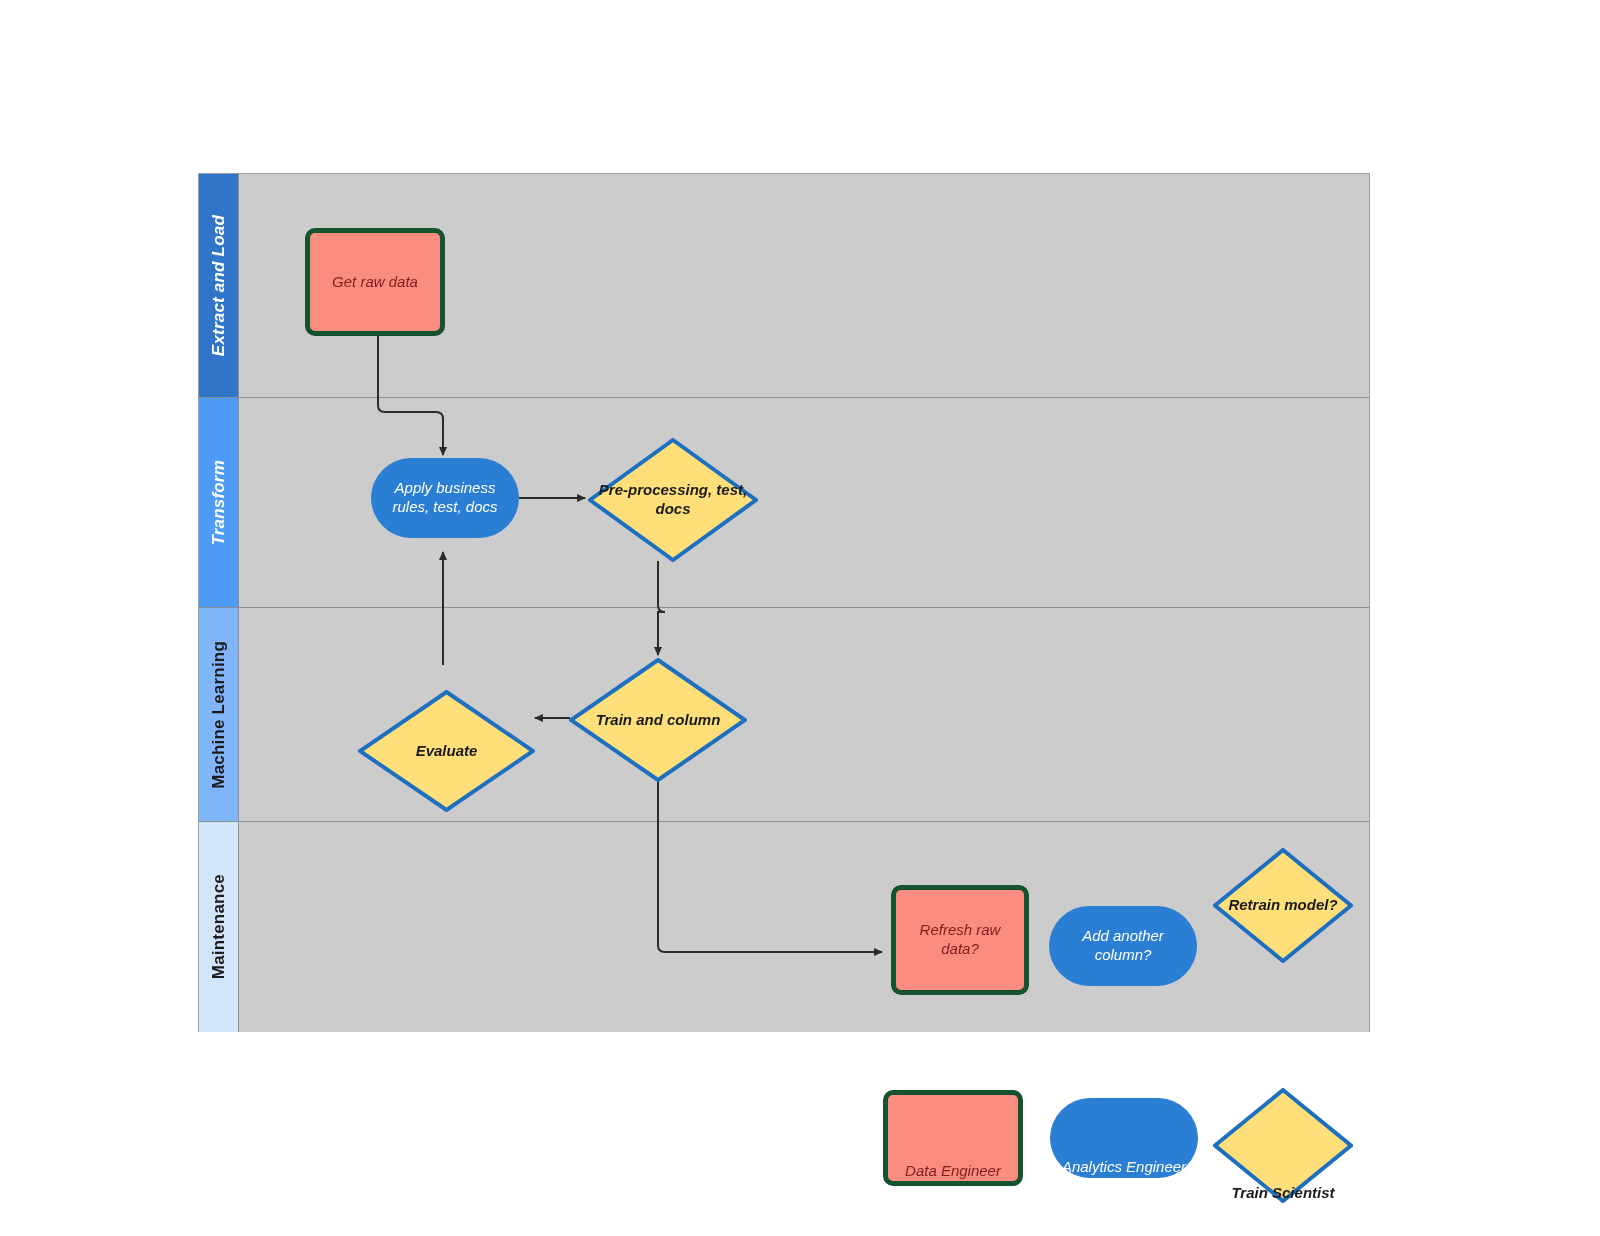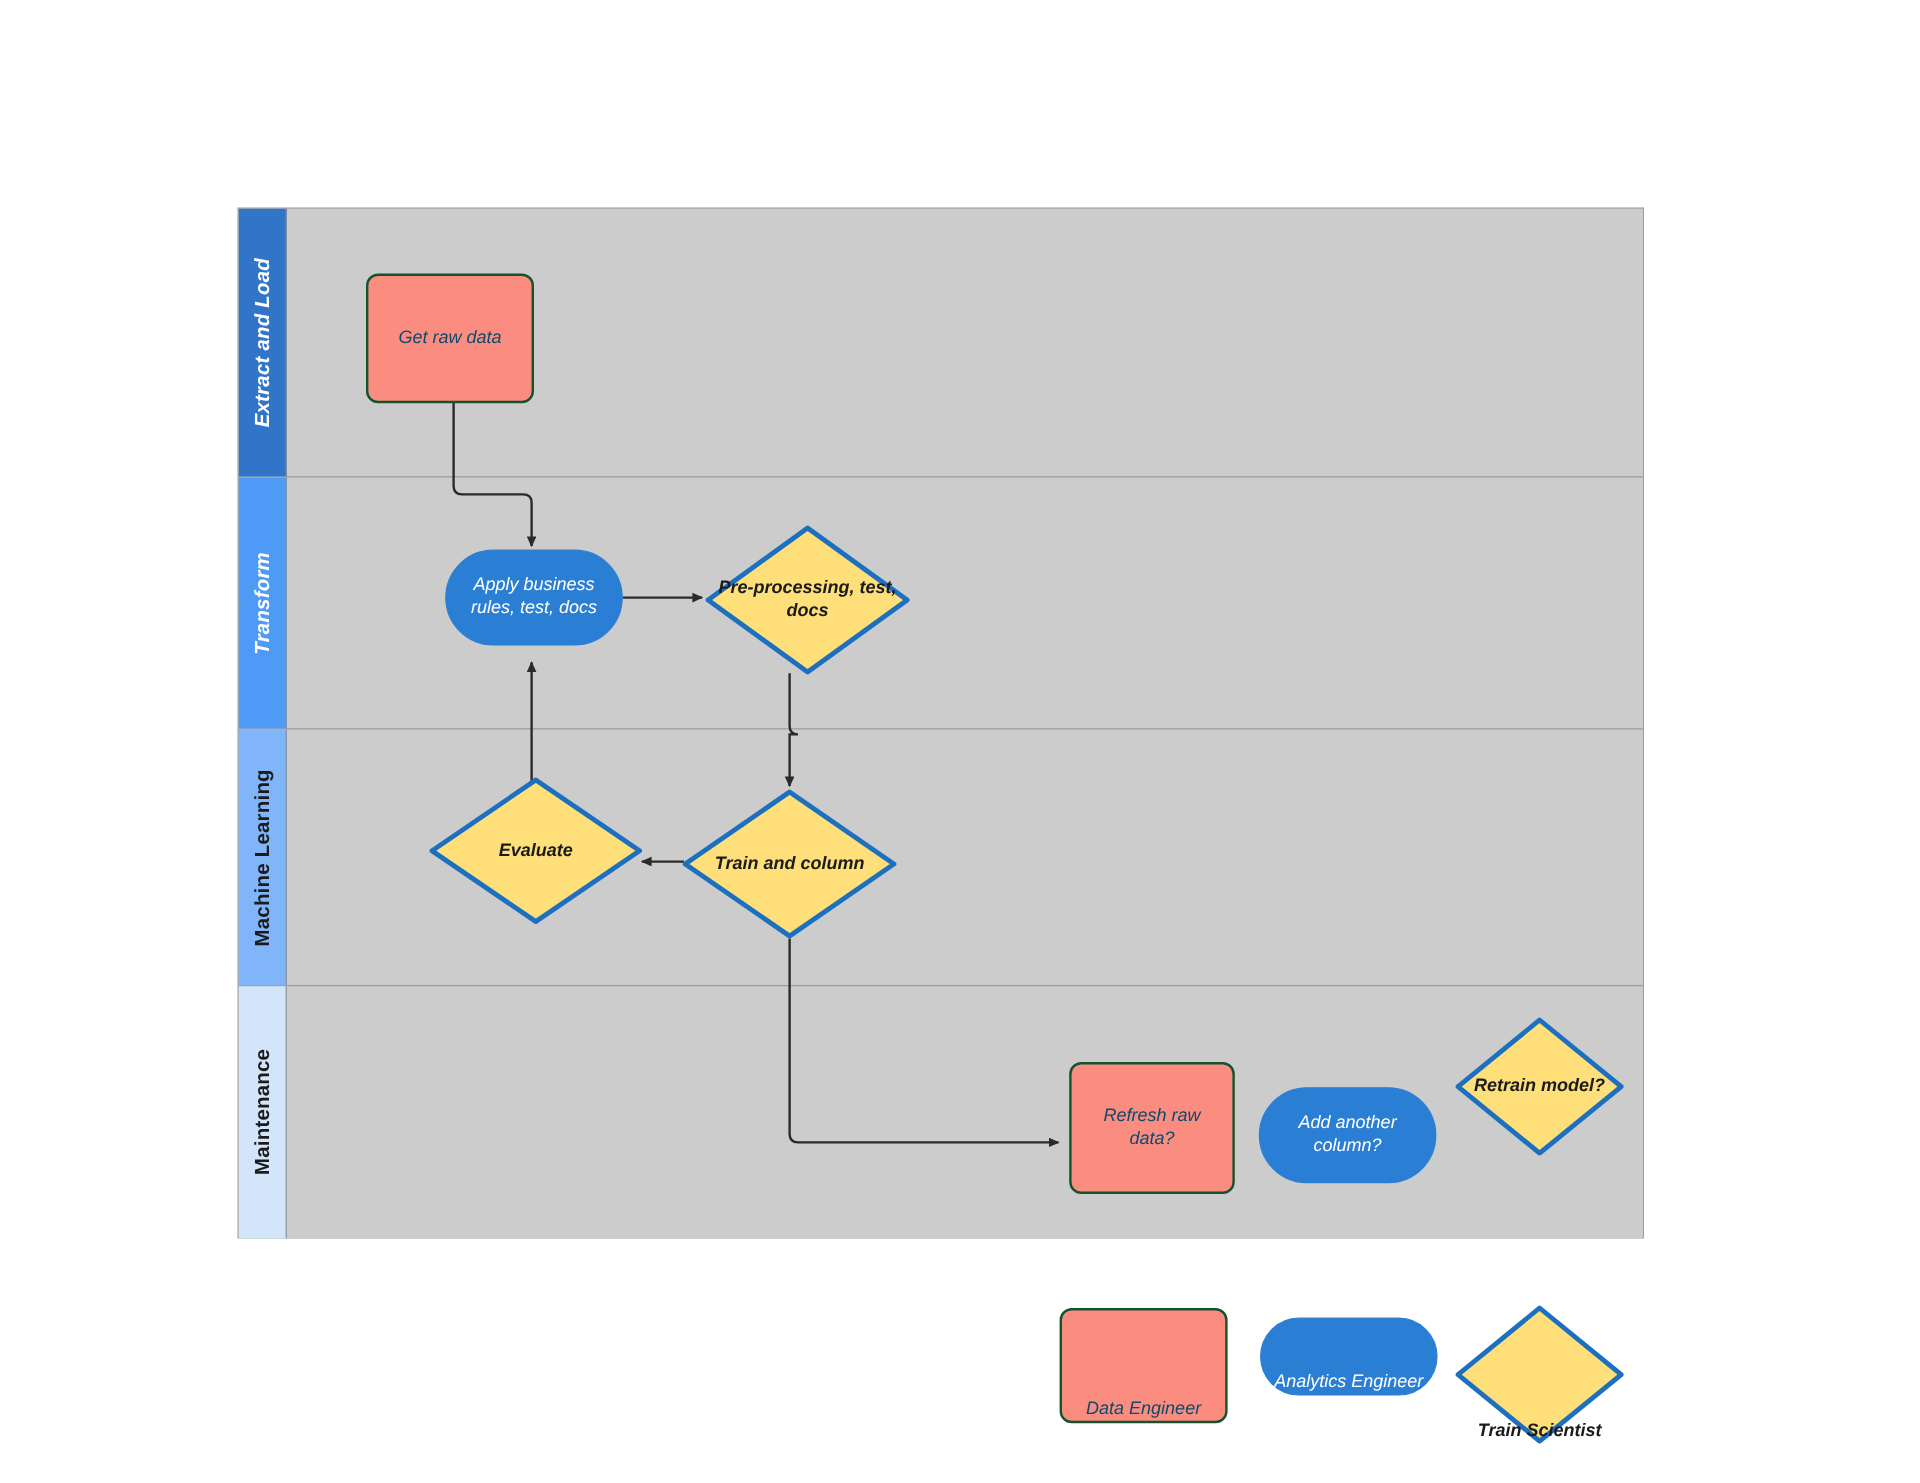--- a/index.html
+++ b/index.html
@@ -78,23 +78,23 @@
     text-align: center;
     font-style: italic;
     font-size: 15px;
     line-height: 1.25;
     z-index: 5;
   }
   .node .lbl { display: block; padding: 0 8px; }
 
   .shape-rect {
     background: #fa8d80;
-    border: 2px solid #14532d;
+    border: 5px solid #14532d;
     border-radius: 10px;
-    color: #0c4a6e;
+    color: #7f1d1d;
   }
   .shape-pill {
     background: #2a7fd4;
     border: 1px solid #2a7fd4;
     border-radius: 999px;
     color: #ffffff;
   }
   .shape-diamond {
     background: transparent;
     color: #1b1b1b;
@@ -191,21 +191,21 @@
     <span class="lbl">Apply business rules, test, docs</span>
   </div>
 
   <div class="node shape-diamond" style="left:588px; top:438px; width:170px; height:124px;">
     <svg class="dia-bg" viewBox="0 0 170 124" preserveAspectRatio="none">
       <polygon points="85,2 168,62 85,122 2,62" fill="#ffdf79" stroke="#1d6fc0" stroke-width="4"></polygon>
     </svg>
     <span class="lbl">Pre-processing, test, docs</span>
   </div>
 
-  <div class="node shape-diamond" style="left:358px; top:648px; width:177px; height:122px;justify-content:center;">
+  <div class="node shape-diamond" style="left:358px; top:690px; width:177px; height:122px;justify-content:center;">
     <svg class="dia-bg" viewBox="0 0 177 122" preserveAspectRatio="none">
       <polygon points="88.5,2 175,61 88.5,120 2,61" fill="#ffdf79" stroke="#1d6fc0" stroke-width="4"></polygon>
     </svg>
     <span class="lbl">Evaluate</span>
   </div>
 
   <div class="node shape-diamond" style="left:569px; top:658px; width:178px; height:124px;">
     <svg class="dia-bg" viewBox="0 0 178 124" preserveAspectRatio="none">
       <polygon points="89,2 176,62 89,122 2,62" fill="#ffdf79" stroke="#1d6fc0" stroke-width="4"></polygon>
     </svg>
@@ -226,21 +226,21 @@
     </svg>
     <span class="lbl">Retrain model?</span>
   </div>
 
   <div class="legend">
 
     <div class="node shape-rect" style="left:3px; top:0px; width:140px; height:96px;">
       <span class="lbl">Data Engineer</span>
     </div>
 
-    <div class="node shape-pill" style="left:170px; top:8px; width:148px; height:65px;">
+    <div class="node shape-pill" style="left:170px; top:8px; width:148px; height:80px;">
       <span class="lbl">Analytics Engineer</span>
     </div>
 
     <div class="node shape-diamond" style="left:333px; top:-2px; width:140px; height:115px;">
       <svg class="dia-bg" viewBox="0 0 140 115" preserveAspectRatio="none">
         <polygon points="70,2 138,57.5 70,113 2,57.5" fill="#ffdf79" stroke="#1d6fc0" stroke-width="4"></polygon>
       </svg>
       <span class="lbl">Train Scientist</span>
     </div>
   </div>

